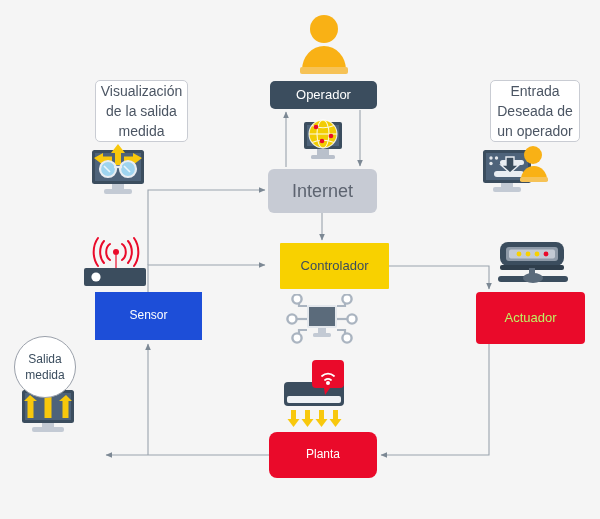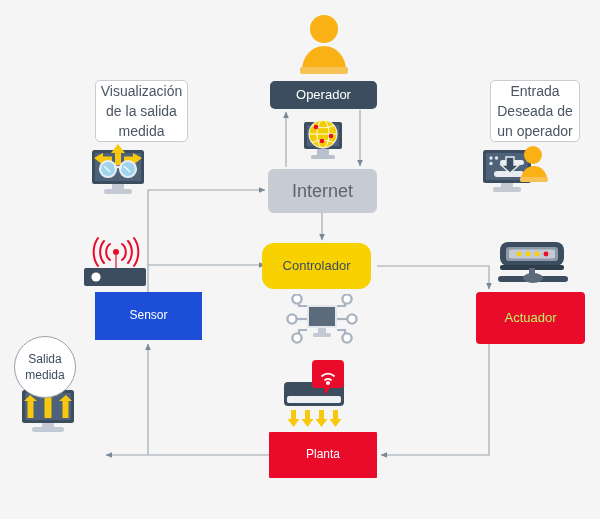--- a/index.html
+++ b/index.html
@@ -25,38 +25,38 @@
     left:270px;top:81px;width:107px;height:28px;
     background:#3b4d5e;color:#ffffff;
     border-radius:5px;font-size:13px;
   }
   .box-internet{
     left:268px;top:169px;width:109px;height:44px;
     background:#c7cbd4;color:#5d6470;
     border-radius:6px;font-size:18px;
   }
   .box-controlador{
-    left:262px;top:243px;width:109px;height:46px;
+    left:280px;top:243px;width:109px;height:46px;
     background:#f8d100;color:#3b4d5e;
-    border-radius:12px;font-size:13px;
+    border-radius:1px;font-size:13px;
   }
   .box-sensor{
     left:95px;top:292px;width:107px;height:48px;
     background:#1d4ed8;color:#ffffff;
     border-radius:0;font-size:12px;
   }
   .box-actuador{
     left:435px;top:292px;width:109px;height:52px;
     background:#ea0a2a;color:#bef264;
     border-radius:4px;font-size:13px;margin-left:41px;
   }
   .box-planta{
     left:269px;top:432px;width:108px;height:46px;
     background:#ea0a2a;color:#ffffff;
-    border-radius:1px;font-size:12px;
+    border-radius:8px;font-size:12px;
   }
 
   
   .callout{
     position:absolute;
     background:#ffffff;
     border:1px solid #c9ccd3;
     border-radius:5px;
     color:#4b5563;
     font-size:14px;

